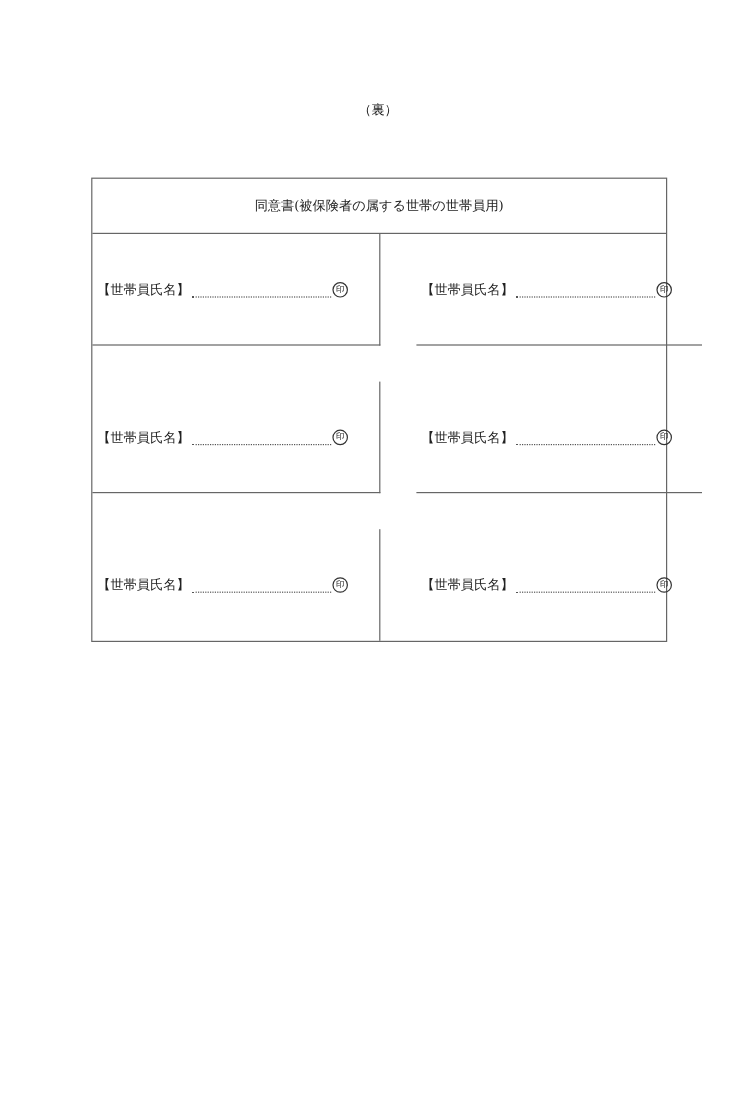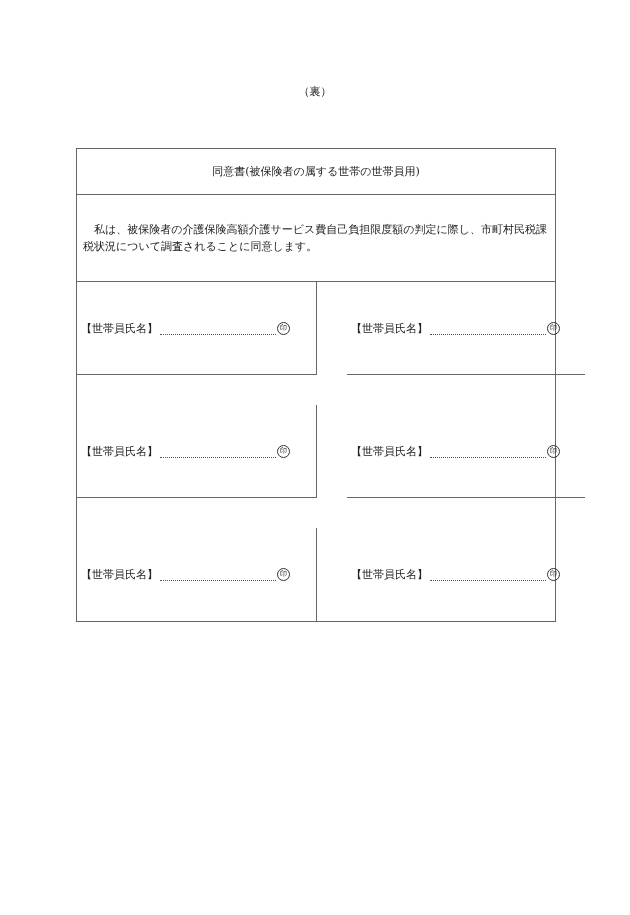--- a/index.html
+++ b/index.html
@@ -16,21 +16,20 @@
   .sig-line { display:inline-block; width:116px; height:12px; border-bottom:1px dotted #555; margin-left:2px; }
   .seal { display:inline-block; width:11px; height:11px; border:1px solid #333; border-radius:50%; font-size:7px; line-height:11px; text-align:center; margin-left:1px; }
 </style>
 </head>
 <body>
 
 <div class="page-label">（裏）</div>
 
 <div class="form">
   <div class="title-row">同意書(被保険者の属する世帯の世帯員用)</div>
-  <div class="consent-row">私は、被保険者の介護保険高額介護サービス費自己負担限度額の判定に際し、市町村民税課税状況について調査されることに同意します。</div>
   <div class="grid">
     <div class="cell left row-not-last">
       <span class="sig-label">【世帯員氏名】</span>
       <span class="sig-line"></span>
       <span class="seal">印</span>
     </div>
     <div class="cell row-not-last">
       <span class="sig-label">【世帯員氏名】</span>
       <span class="sig-line"></span>
       <span class="seal">印</span>

